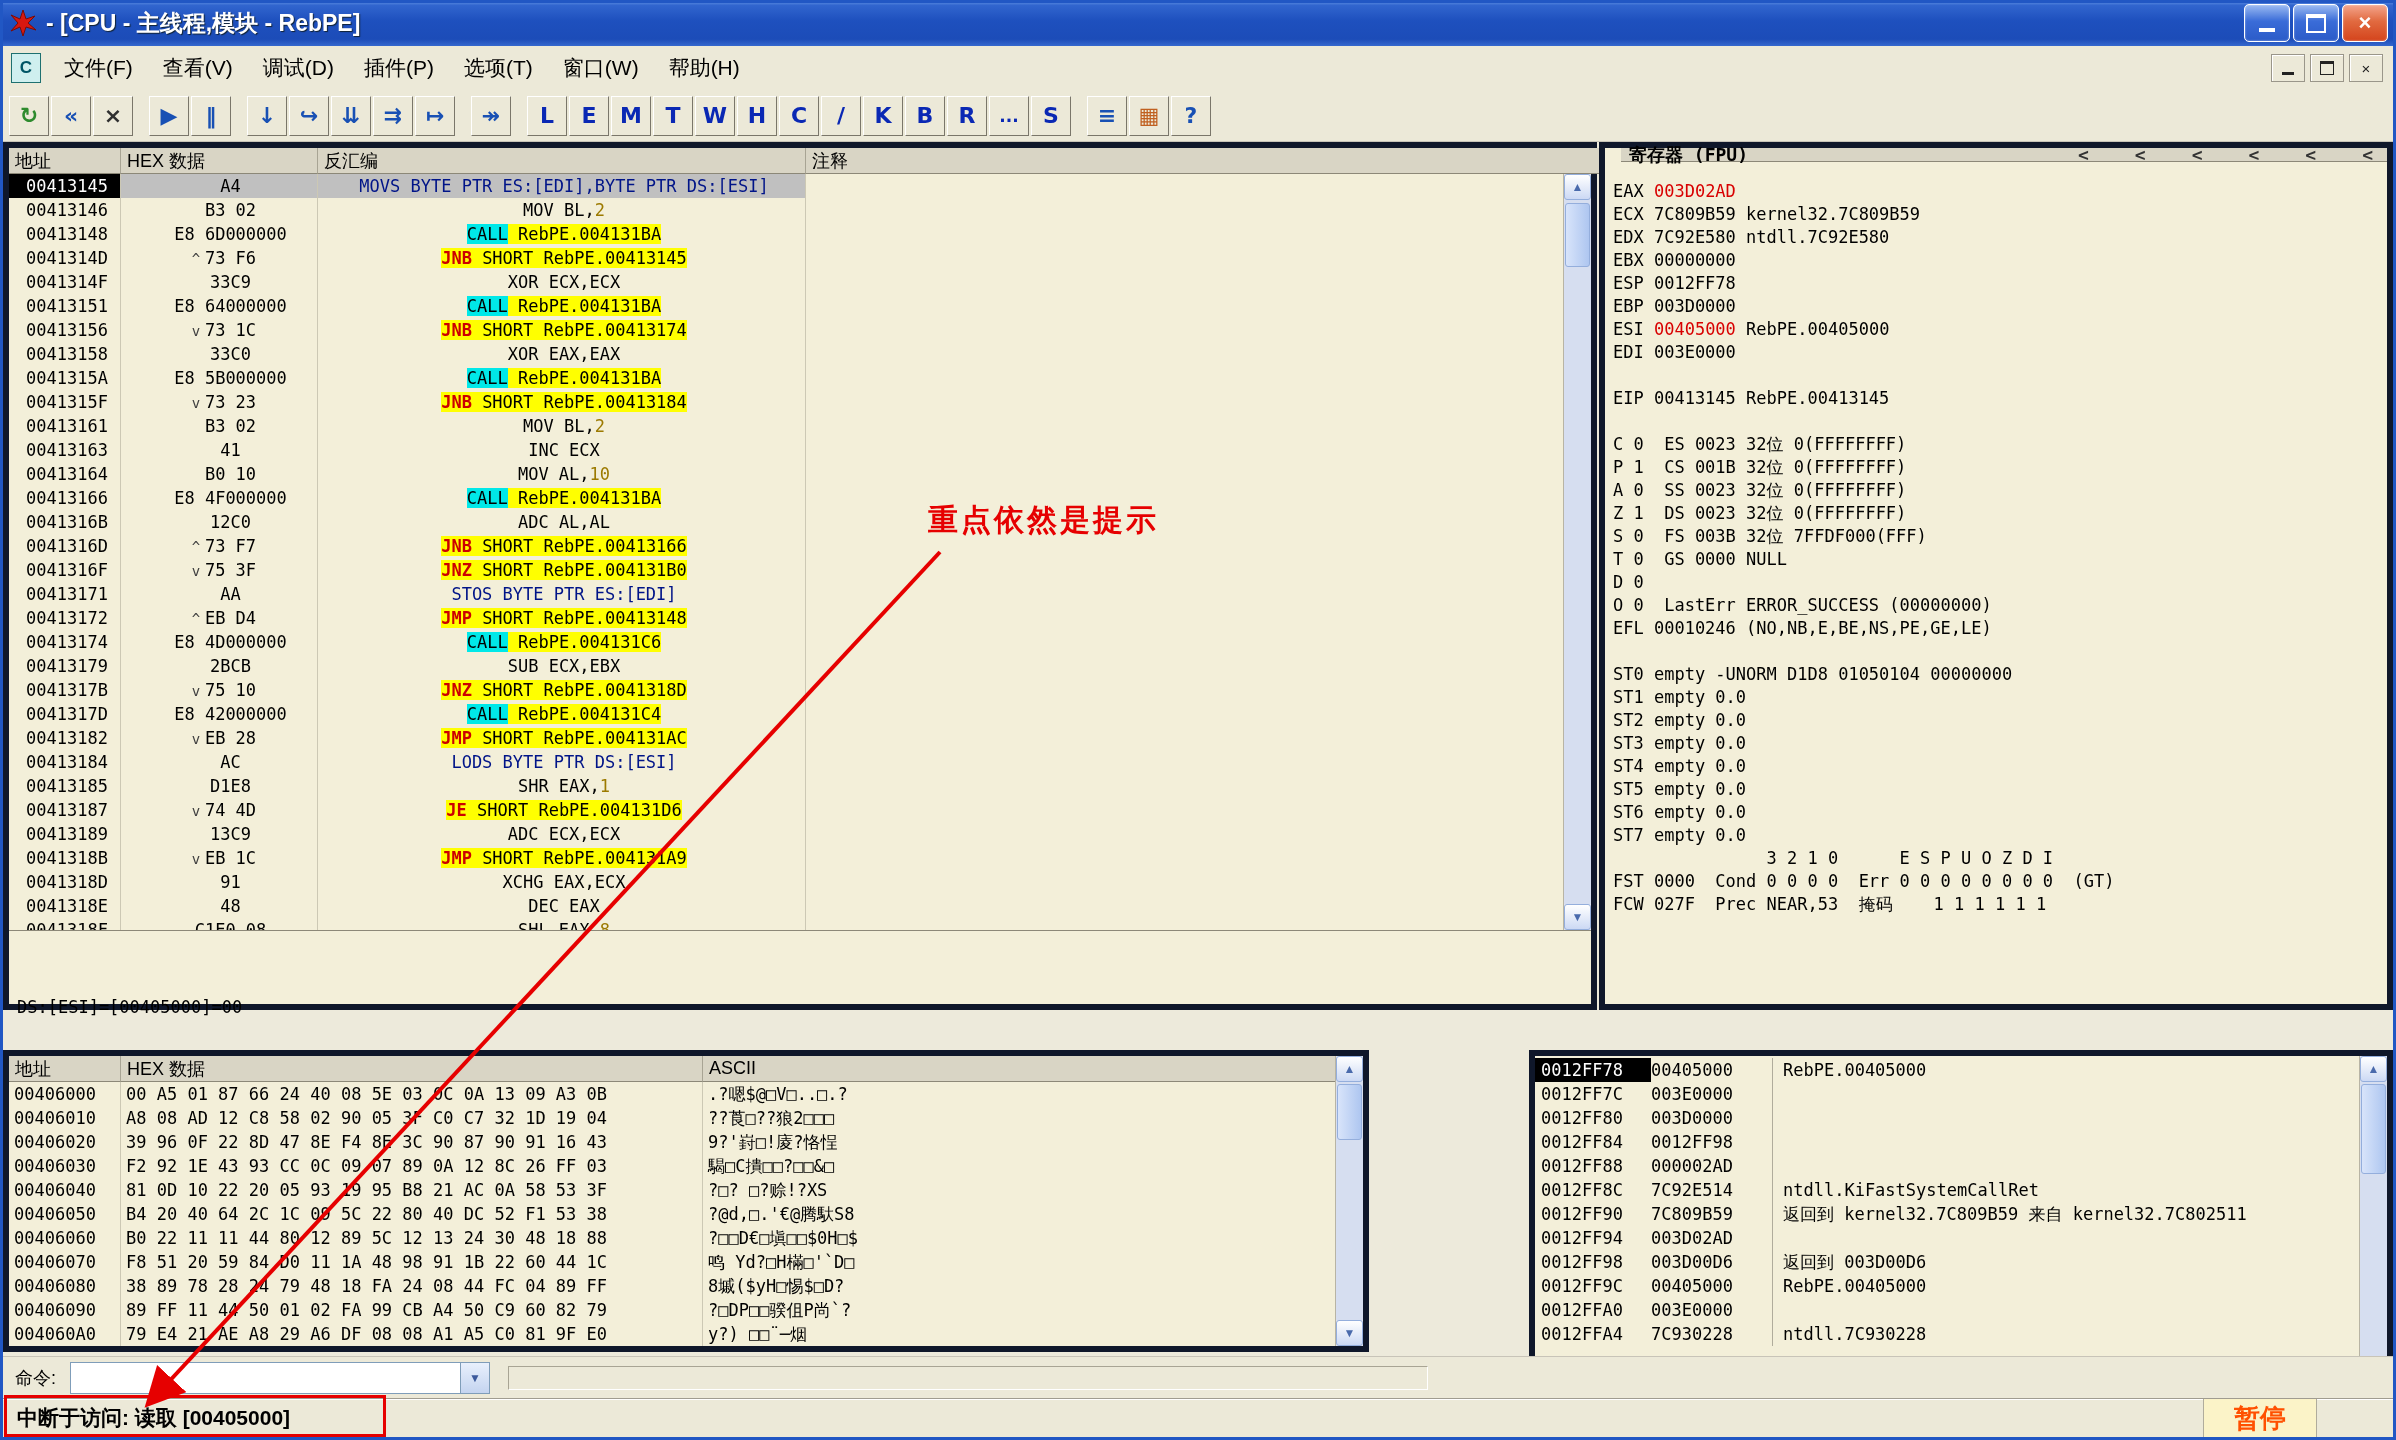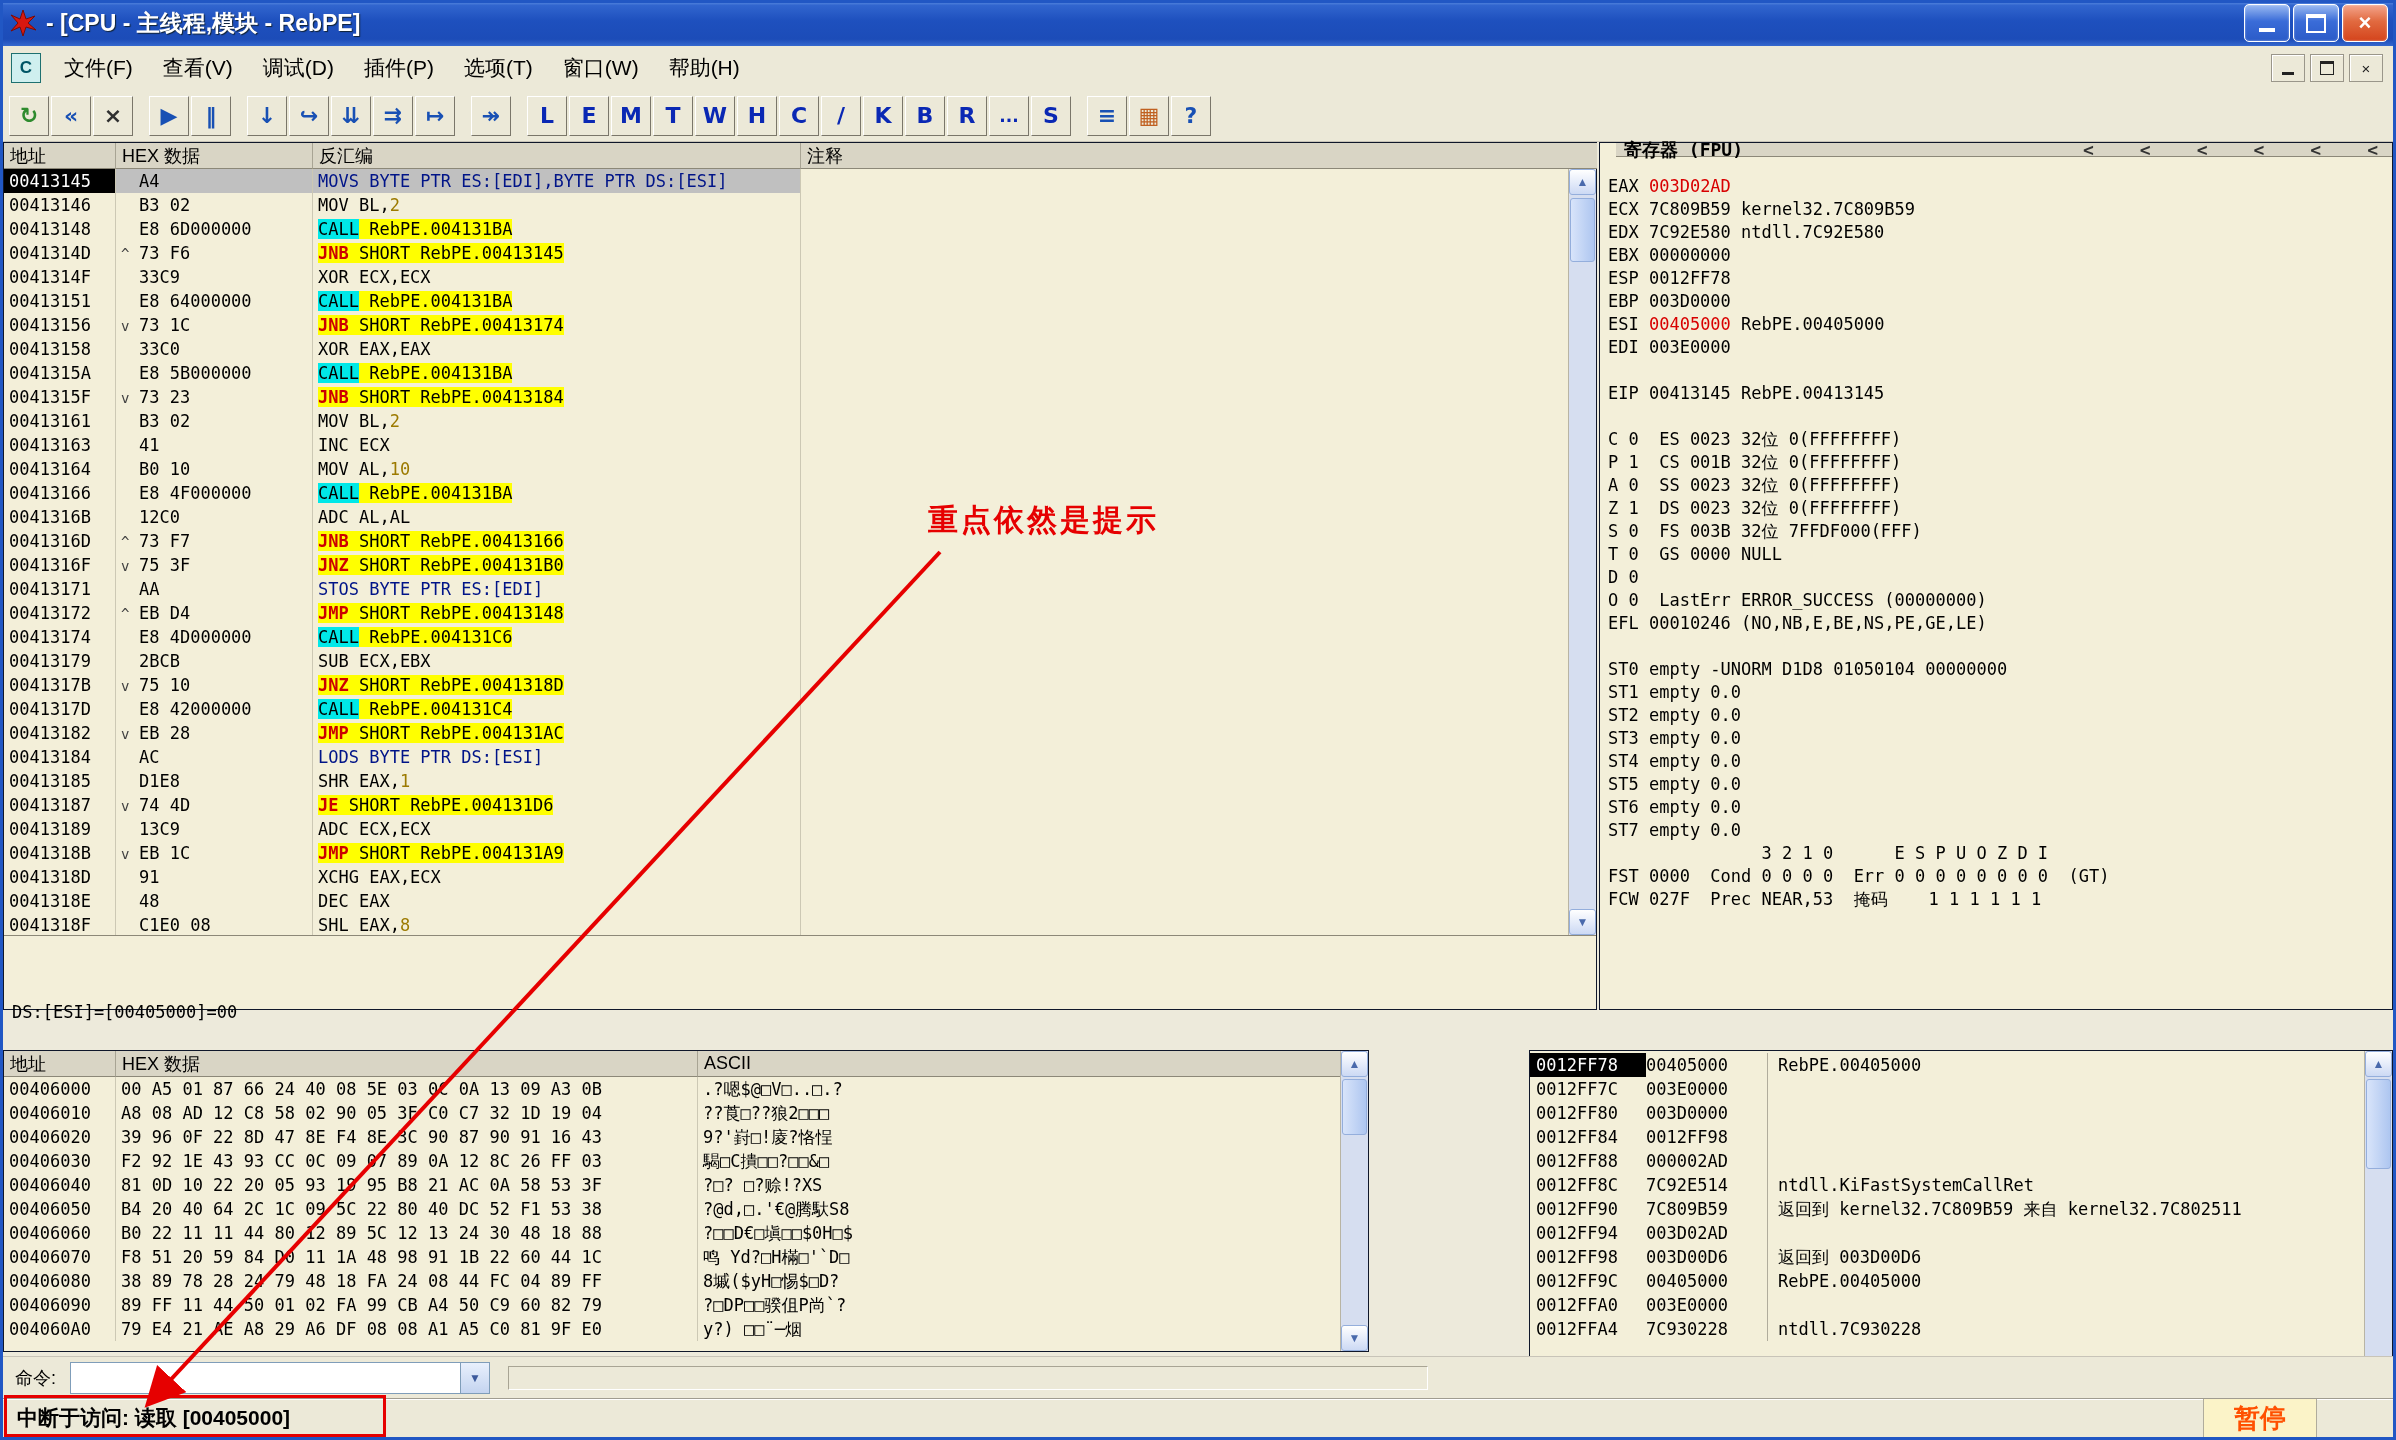--- a/index.html
+++ b/index.html
@@ -38,29 +38,29 @@
   .toolbar{position:absolute;left:3px;right:3px;top:90px;height:52px;background:#ECE9D8;display:flex;
     align-items:center;padding-left:6px;gap:2px;border-bottom:1px solid #C8C4B8;box-sizing:border-box;}
   .tool-btn{width:40px;height:40px;box-sizing:border-box;background:#ECE9D8;
     border:1px solid;border-color:#FFFFFF #7A766A #7A766A #FFFFFF;
     display:flex;align-items:center;justify-content:center;font-size:22px;font-weight:bold;
     font-family:"DejaVu Sans",sans-serif;}
   .tool-sep{width:12px;height:40px;}
 
   
   .workspace{position:absolute;left:3px;right:3px;top:142px;bottom:3px;background:#EDEADB;}
-  .pane{position:absolute;background:#F3EFD9;box-sizing:border-box;border:1px solid #0f172a;}
+  .pane{position:absolute;background:#F3EFD9;box-sizing:border-box;border:6px solid #0f172a;}
   .col-head{position:absolute;top:0;height:26px;background:#D9D5C5;border-right:1px solid #A8A494;
     border-bottom:1px solid #8C8878;font-size:18px;display:flex;align-items:center;padding-left:6px;
     box-sizing:border-box;color:#000;white-space:pre;}
 
   
   #disasm-pane{left:0;top:0;width:1594px;height:868px;}
   #disasm-body{position:absolute;left:0;top:26px;right:28px;height:768px;overflow:hidden;}
-  .drow{height:24px;display:flex;}
+  .drow{height:24px;display:flex;text-align:center;}
   .dcell{box-sizing:border-box;border-right:1px solid #CCC8B4;padding-left:5px;white-space:pre;
     font:17px/24px "DejaVu Sans Mono","Liberation Mono",monospace;overflow:hidden;color:#000;}
   .c-addr{width:112px;}
   .c-hex{width:197px;}
   .c-code{width:488px;}
   .c-com{flex:1;border-right:none;}
   .drow.sel .c-hex,.drow.sel .c-code{background:#C0C0C0;}
   .eip{background:#000;color:#FFF;}
   .gut{display:inline-block;width:18px;color:#404040;font-size:14px;}
   .sg-n{color:#000;}

